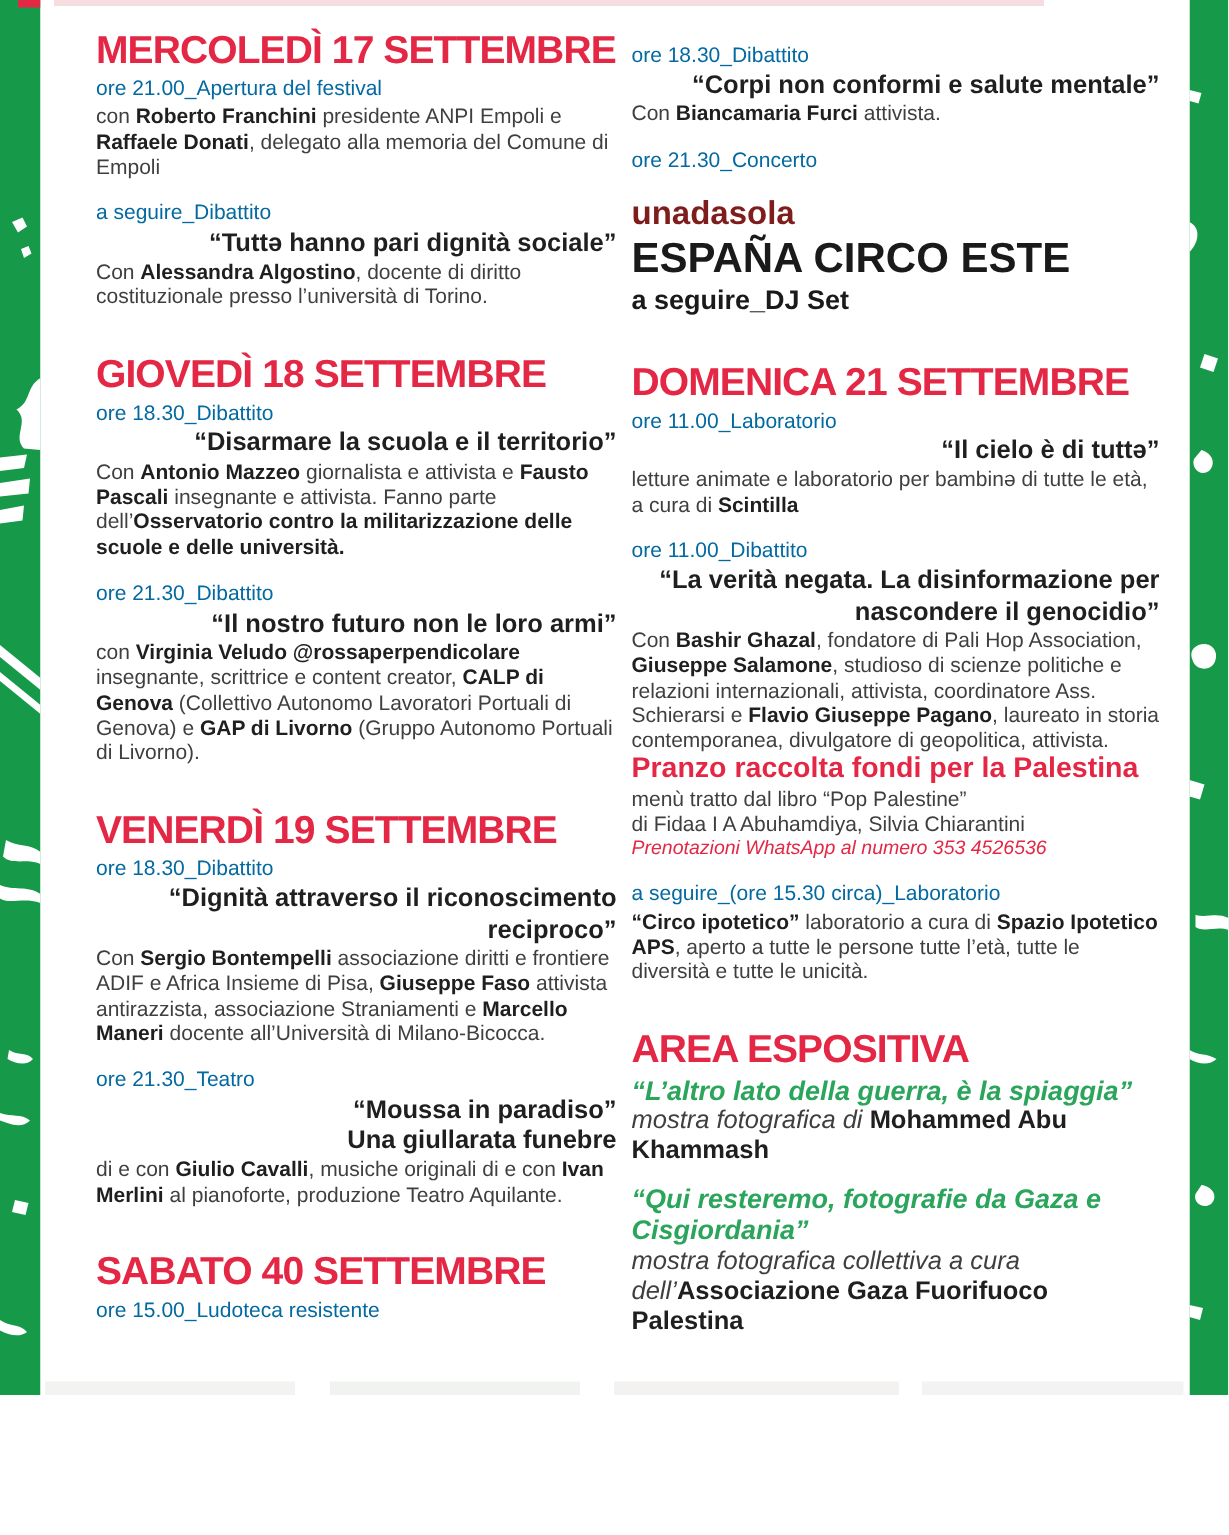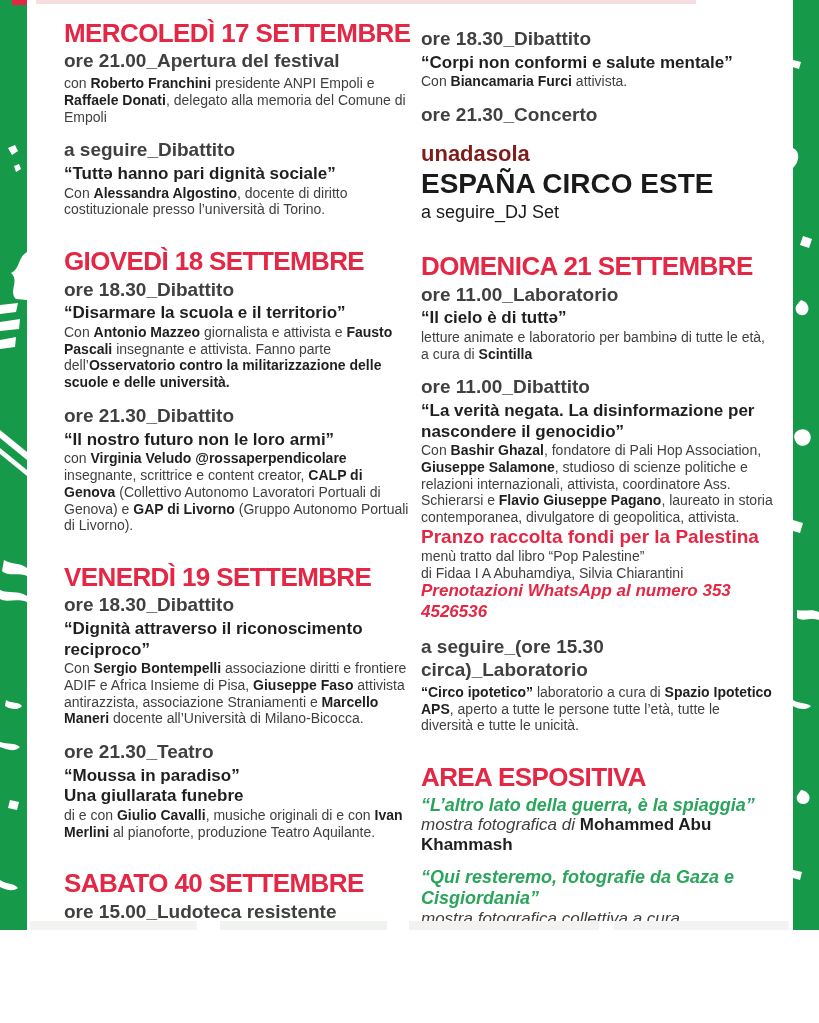--- a/index.html
+++ b/index.html
@@ -17,30 +17,30 @@
     background:linear-gradient(90deg,#f3f3f1 0 22%,#fff 22% 25%,#f1f3f1 25% 47%,#fff 47% 50%,#f3f2f0 50% 75%,#fff 75% 77%,#f2f3f2 77% 100%);}
   .col{position:absolute;top:14px;}
   .col.left{left:64px;width:347px;}
   .col.right{left:421px;width:352px;}
   .blk{margin:0;padding:0;white-space:pre-line;}
   .day{
     color:#e32744;font-size:26px;line-height:1.05;font-weight:bold;
     letter-spacing:-0.6px;margin:30px 0 3px 0;
   }
   .col .day:first-child{margin-top:6px;}
-  .time{color:#404040;font-size:19px;line-height:1.2;font-weight:700;margin:14px 0 2px 0;}
+  .time{color:#0369a1;font-size:14px;line-height:1.2;font-weight:400;margin:14px 0 2px 0;}
   .day + .time{margin-top:2px;}
-  .title{color:#1f1f1f;font-size:17px;line-height:1.2;font-weight:bold;}
+  .title{color:#1f1f1f;font-size:17px;line-height:1.2;font-weight:bold;text-align:right;}
   .body{color:#3f3f3f;font-size:14px;line-height:1.2;}
   .body .b,.italicbody .b{font-weight:bold;color:#1f1f1f;}
   .headline1{color:#7f1d1d;font-size:22px;line-height:1.1;font-weight:bold;margin-top:15px;}
   .headline2{color:#1a1a1a;font-size:28px;line-height:1.1;font-weight:bold;margin-top:3px;}
-  .boldline{color:#1a1a1a;font-size:18px;line-height:1.2;font-weight:normal;margin-top:2px;}
+  .boldline{color:#1a1a1a;font-size:18px;line-height:1.2;font-weight:bold;margin-top:2px;}
   .redbold{color:#e32744;font-size:19px;line-height:1.15;font-weight:bold;}
-  .reditalic{color:#e32744;font-size:17px;line-height:1.2;font-weight:bold;font-style:italic;}
+  .reditalic{color:#e32744;font-size:13px;line-height:1.2;font-weight:normal;font-style:italic;}
   .greentitle{color:#2aa55b;font-size:18px;line-height:1.15;font-weight:bold;font-style:italic;margin-top:12px;}
   .day + .greentitle{margin-top:2px;}
   .italicbody{color:#3f3f3f;font-size:17px;line-height:1.18;font-style:italic;}
   .italicbody .b{font-style:normal;}
 </style>
 </head>
 <body>
 
 <div class="poster">
 

